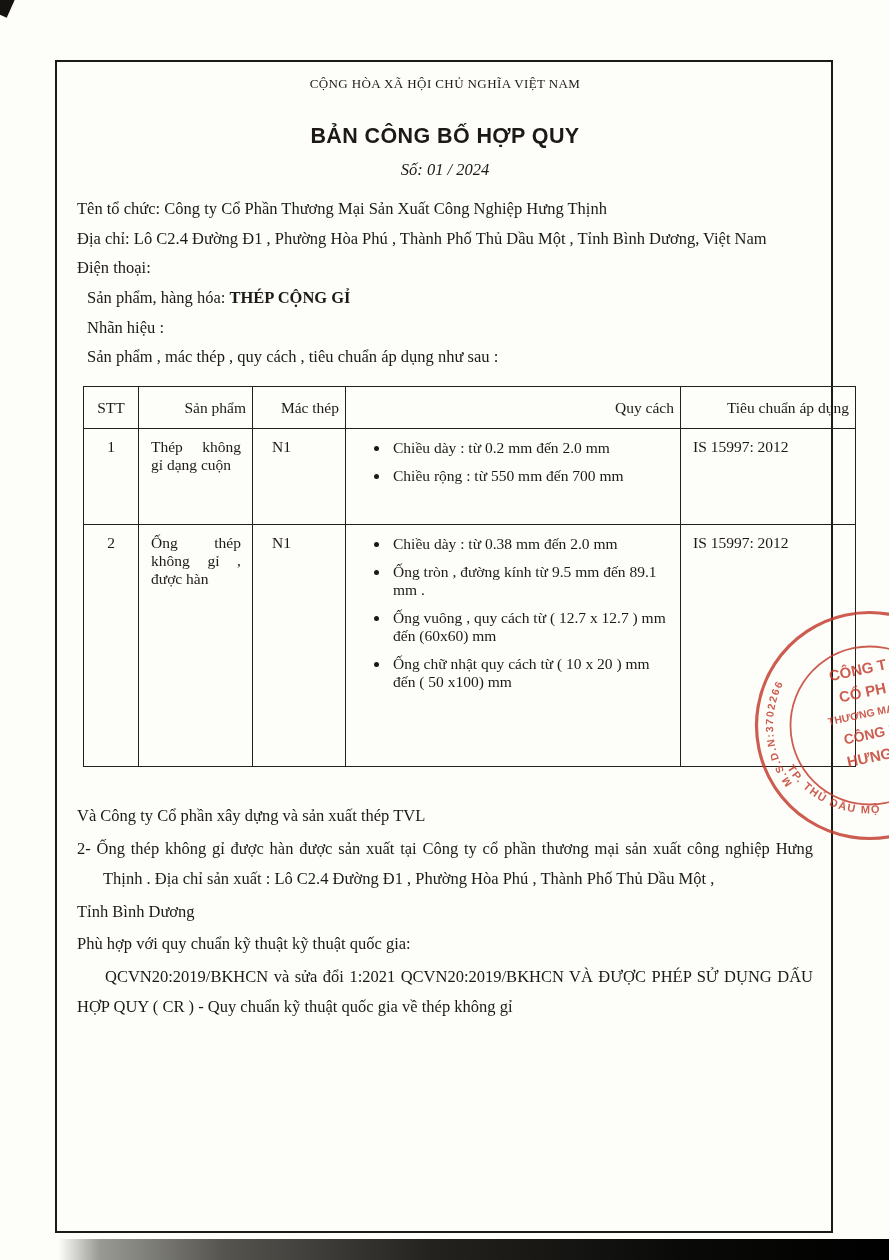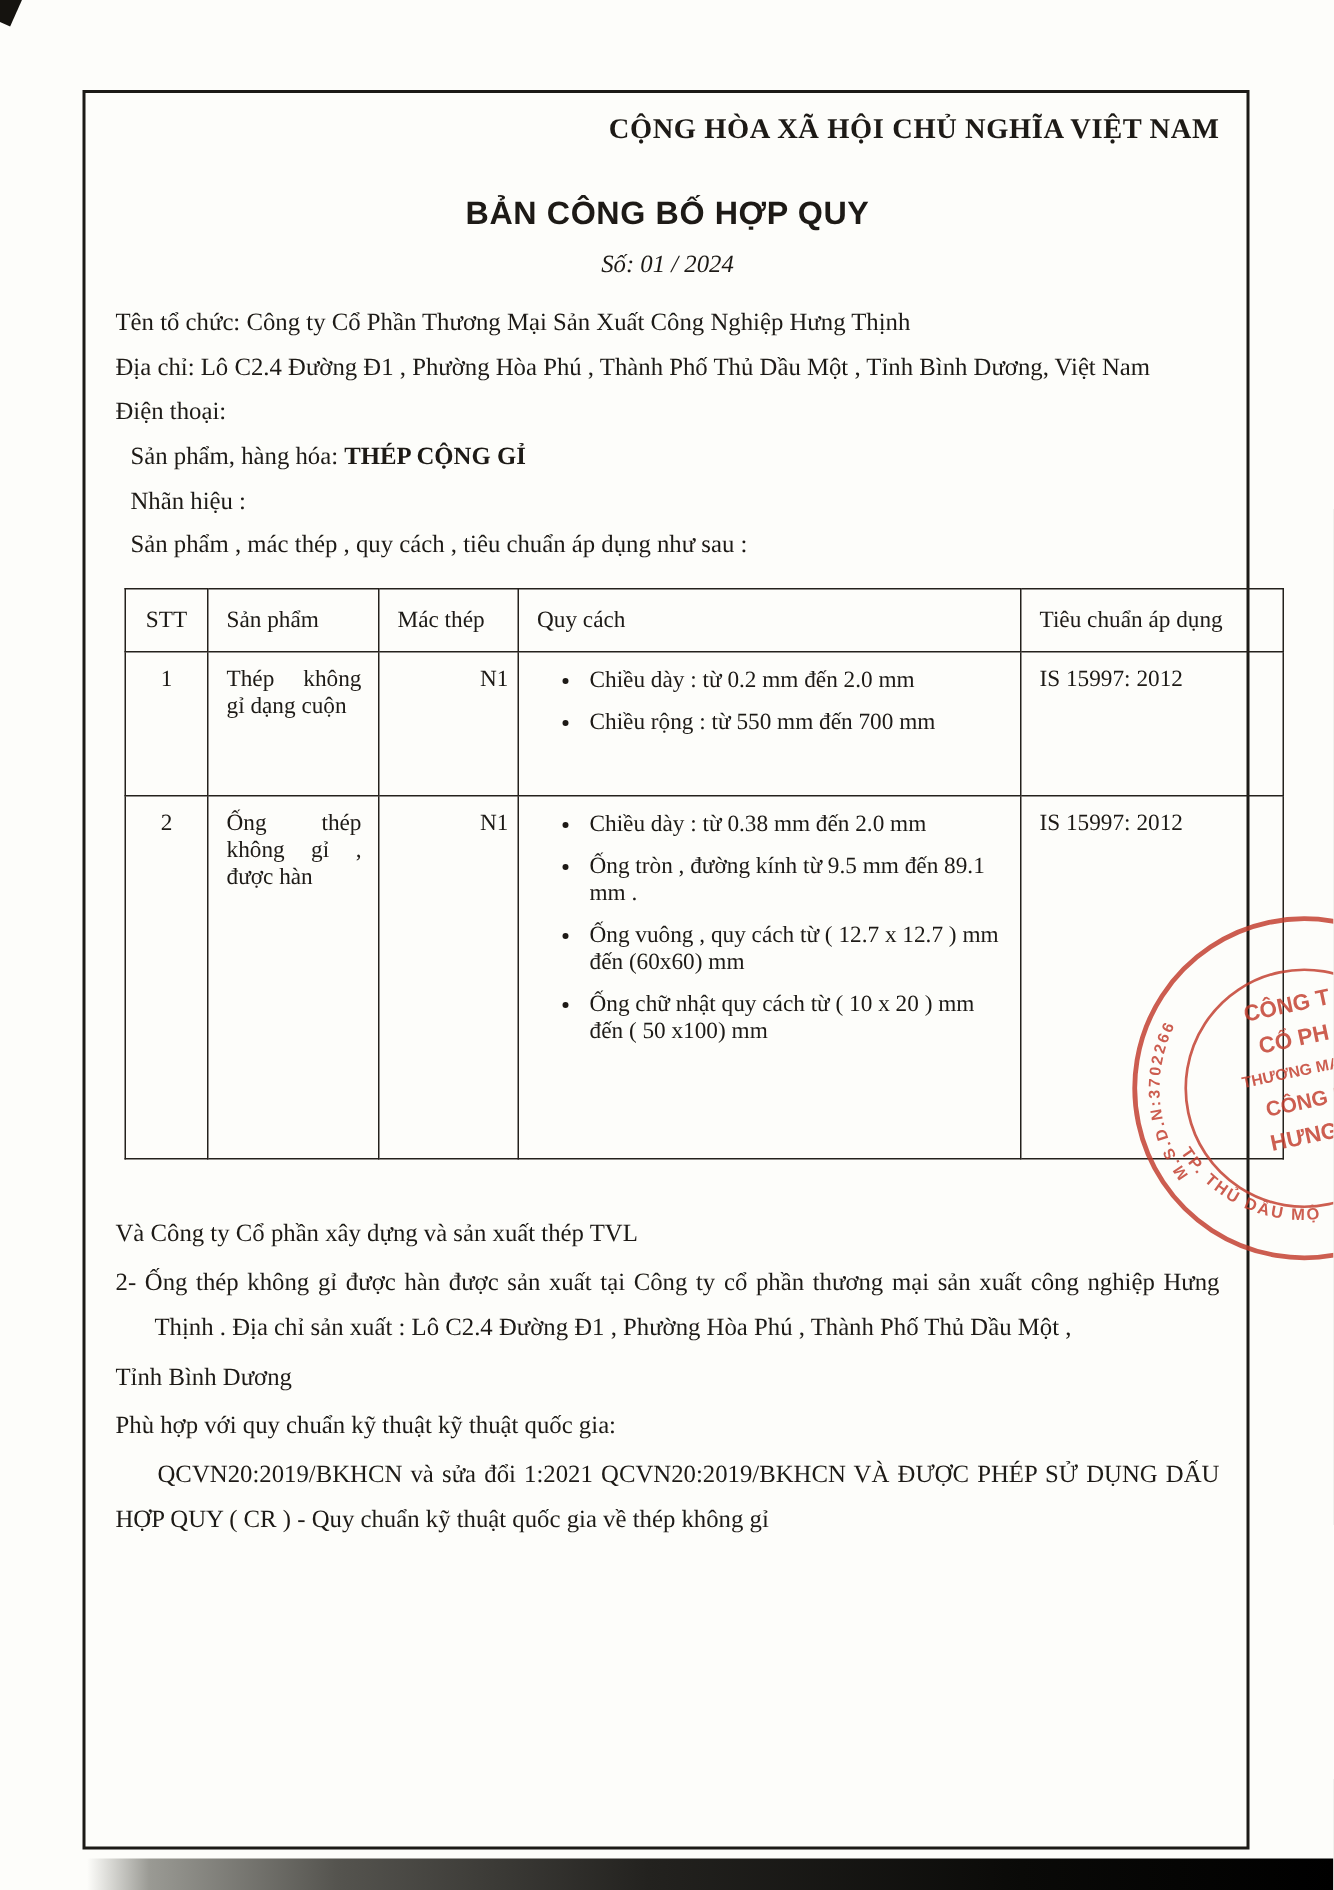--- a/index.html
+++ b/index.html
@@ -13,43 +13,43 @@
   .mark-bottom{
     position:absolute;left:58px;right:0;bottom:0;height:21px;
     background:linear-gradient(90deg, rgba(120,120,116,0) 0%, #9a9a94 5%, #55544f 20%, #23221f 45%, #0a0a08 75%, #000 100%);
   }
   
   .frame{
     position:absolute;left:55px;top:60px;width:778px;height:1173px;
     border:2px solid #1c1a16;box-sizing:border-box;
     padding:14px 18px 0 20px;
   }
-  .nat-h1{text-align:right;font-weight:bold;font-size:19px;letter-spacing:.4px;}
+  .nat-h1{text-align:center;font-weight:normal;font-size:13px;letter-spacing:.4px;}
   .nat-h2{text-align:center;margin-top:5px;font-weight:bold;font-size:15.5px;}
   .nat-h2 span{border-bottom:1.7px solid #1c1a16;padding:0 12px 3px 26px;}
   .doc-title{
     text-align:center;margin-top:32px;
     font-family:"Liberation Sans",sans-serif;font-weight:bold;
     font-size:21.5px;letter-spacing:.4px;
   }
   .doc-no{text-align:center;margin-top:11px;font-size:16.5px;font-style:italic;}
   .info{margin-top:14px;font-size:16.5px;line-height:1.8;}
   .info p{margin:0;}
   .info p.ind{padding-left:10px;}
   
   table{border-collapse:collapse;table-layout:fixed;width:772px;margin:14px 0 0 6px;font-size:15.5px;}
   th,td{border:1.6px solid #24211c;box-sizing:border-box;}
-  th{font-weight:normal;text-align:left;height:42px;vertical-align:middle;padding:0 6px 0 12px;}
+  th{font-weight:normal;text-align:right;height:42px;vertical-align:middle;padding:0 6px 0 12px;}
   th.c{text-align:center;padding:0 2px;}
   td{vertical-align:top;padding:9px 6px 8px 12px;}
   td.c{text-align:center;padding-left:2px;padding-right:2px;}
   tr.row1 td{height:96px;}
   tr.row2 td{height:242px;}
   td.name{text-align:justify;padding-right:11px;}
-  td.grade{padding-left:19px;text-align:right;}
+  td.grade{padding-left:19px;}
   td.spec{padding-left:6px;}
   td.spec ul{margin:1px 0 0 0;padding-left:38px;}
   td.spec li{margin-bottom:10px;padding-left:3px;}
   
   .notes{margin-top:34px;font-size:16.5px;line-height:1.85;}
   .notes p{margin:0 0 2px 0;}
   .n-first{margin-left:28px;}
   .n-cont{margin-left:28px;}
   .n-hang{margin-left:28px;margin-right:14px;padding-left:26px;text-indent:-26px;text-align:justify;}
   .n-plain{margin-left:18px;}

